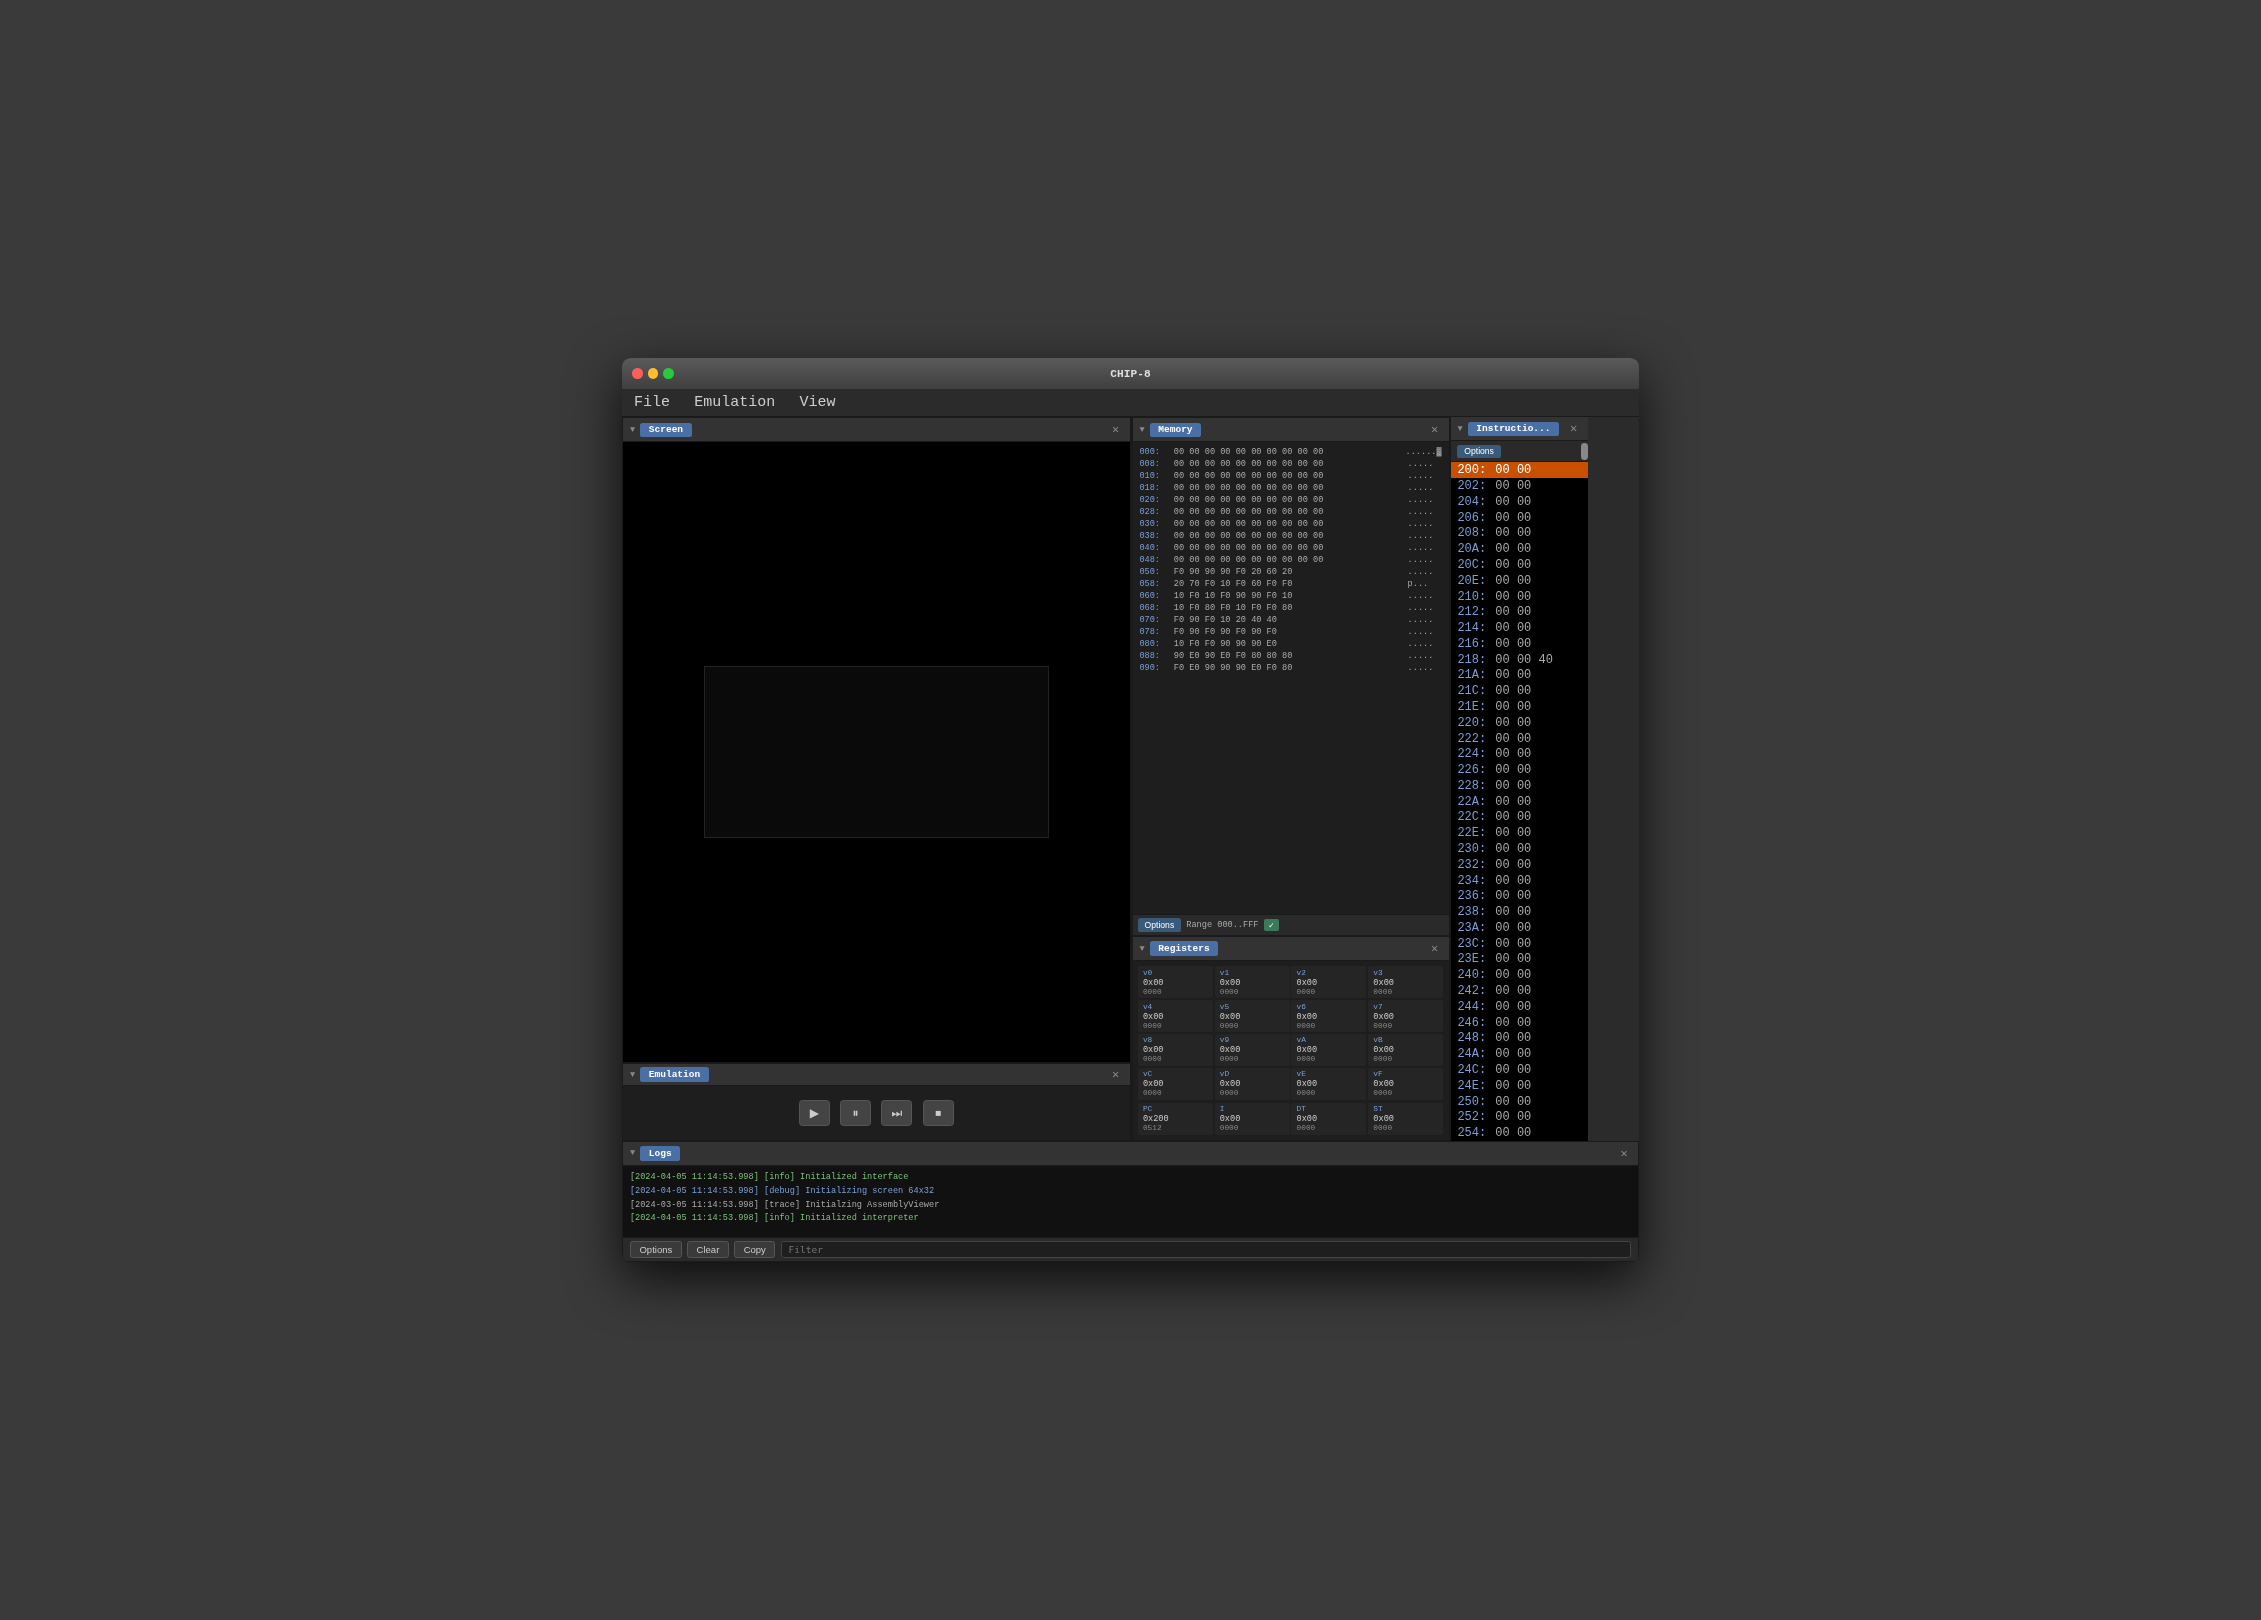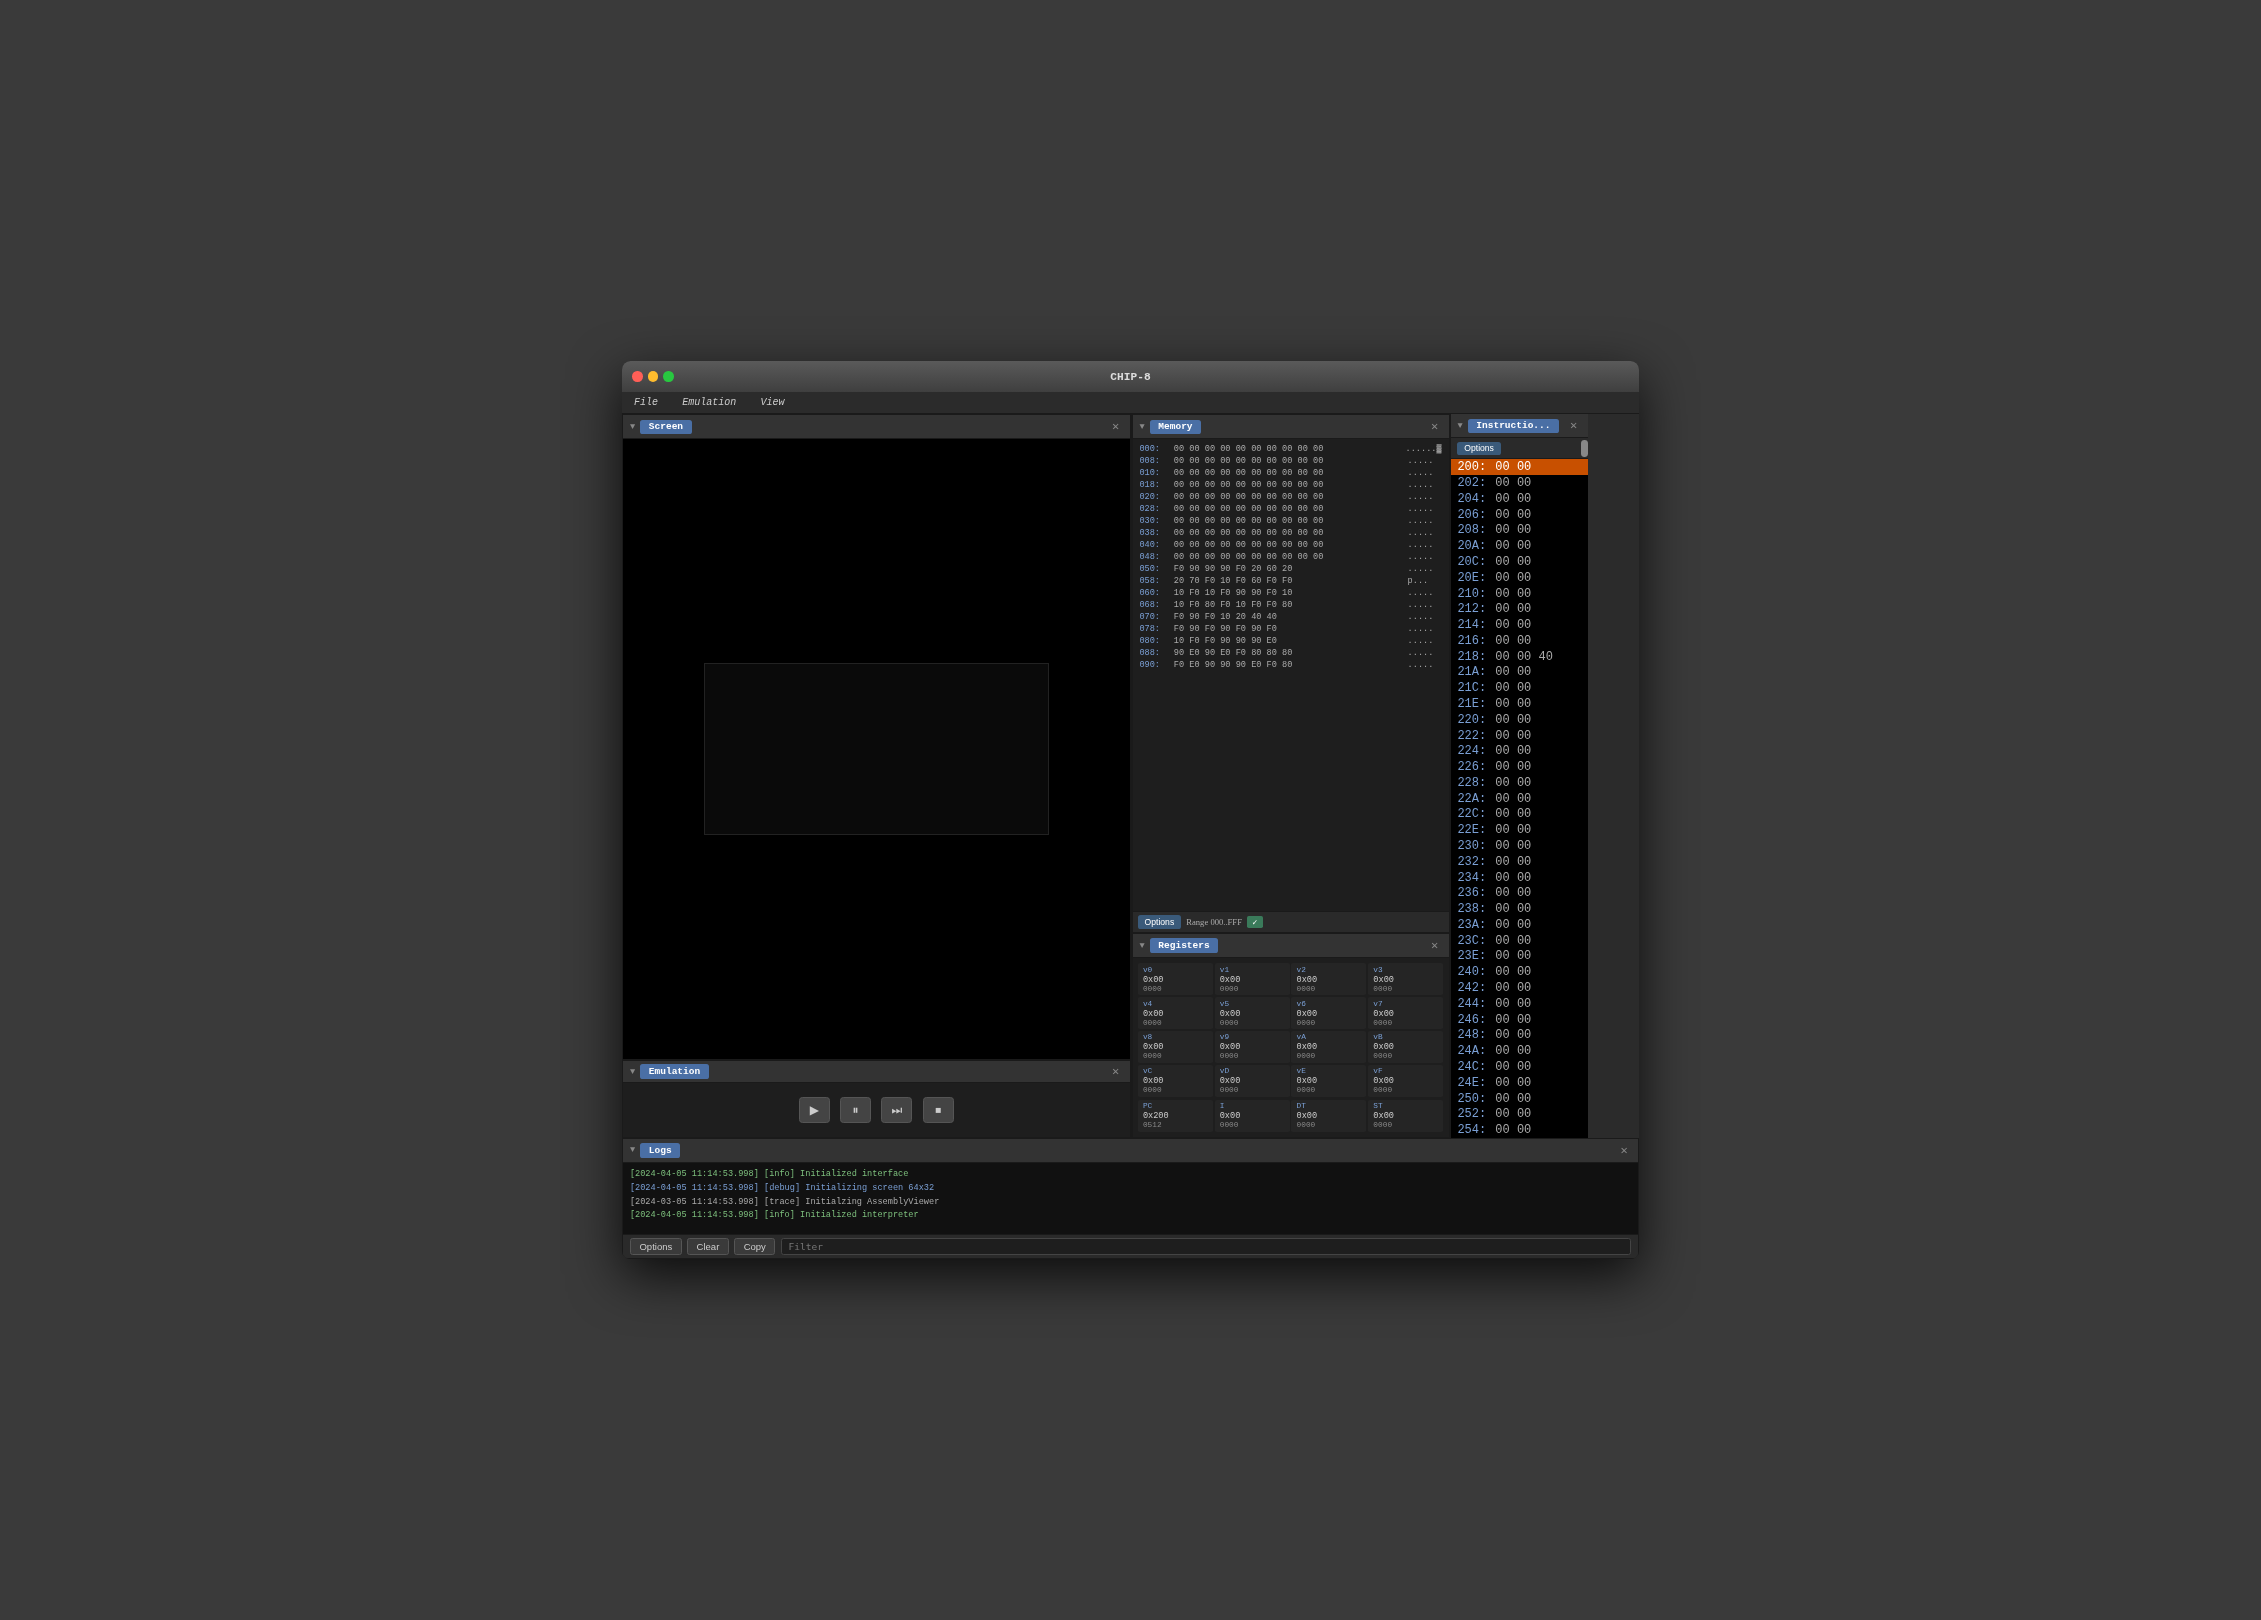--- a/index.html
+++ b/index.html
@@ -55,25 +55,24 @@
     
     .menubar {
       background: #2b2b2b;
       border-bottom: 0.9px solid #1a1a1a;
       display: flex;
       padding: 3.4px 6.9px;
       gap: 13.8px;
     }
     .menubar-item {
       color: #ccc;
-      font-size: 10px;
+      font-size: 15px;
       padding: 1.7px 5.2px;
       cursor: pointer;
       border-radius: 2.6px;
-      font-style: italic;
     }
     
     .main-content {
       display: flex;
       flex: 1;
       overflow: hidden;
     }
     
     .left-column {
       display: flex;
@@ -221,21 +220,20 @@
       color: #fff;
       border: none;
       padding: 1.7px 6.9px;
       border-radius: 2.6px;
       font-size: 8.6px;
       cursor: pointer;
     }
     .mem-range {
       color: #aaa;
       font-size: 8.6px;
-      font-family: Liberation Serif, serif;
     }
     .mem-range-val {
       background: #3a7a5a;
       color: #fff;
       padding: 0.9px 5.2px;
       border-radius: 1.7px;
       font-size: 8.6px;
     }
     
     .registers-panel {

